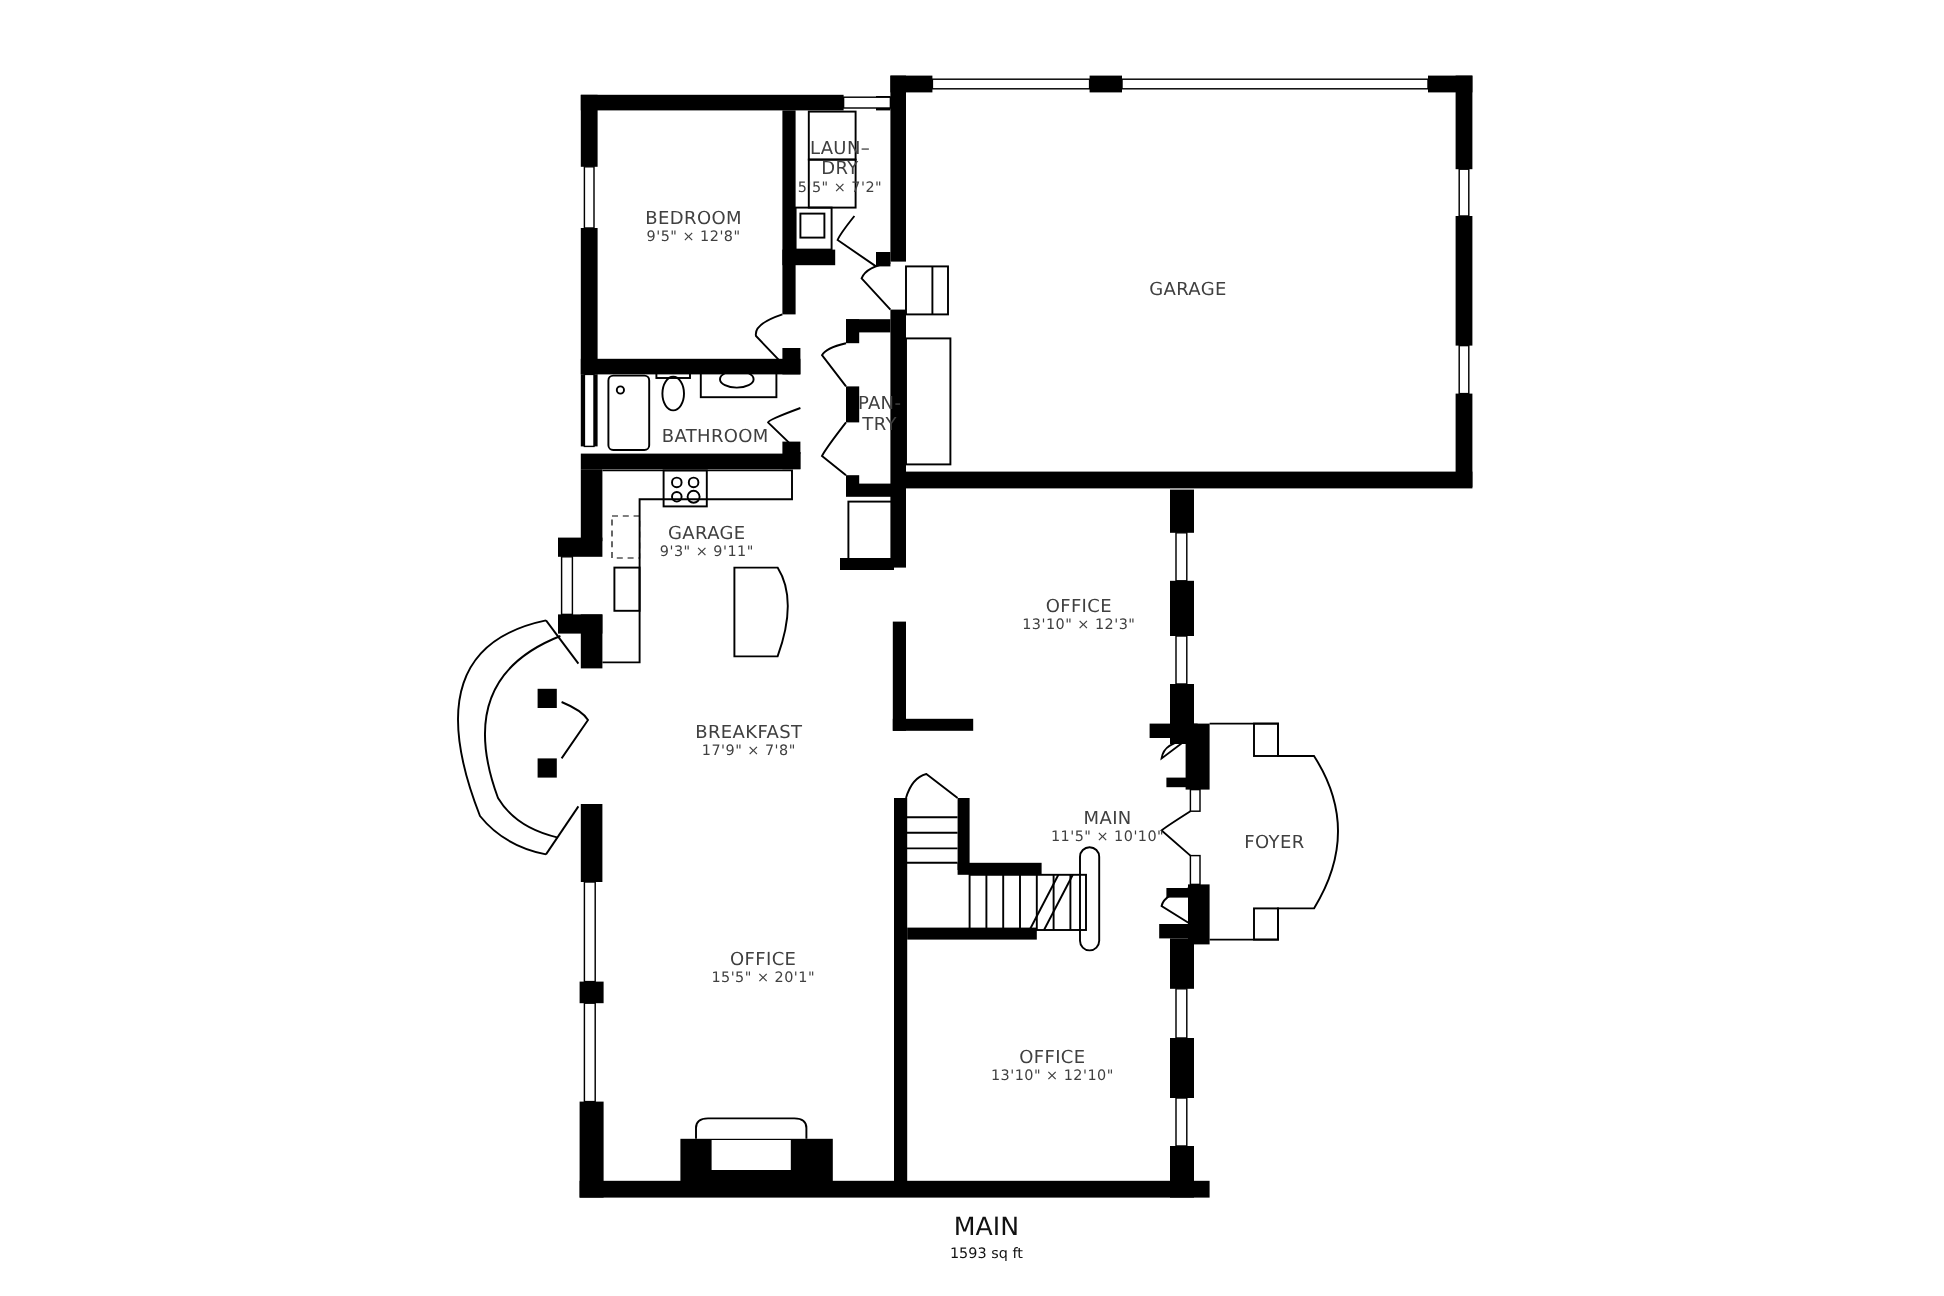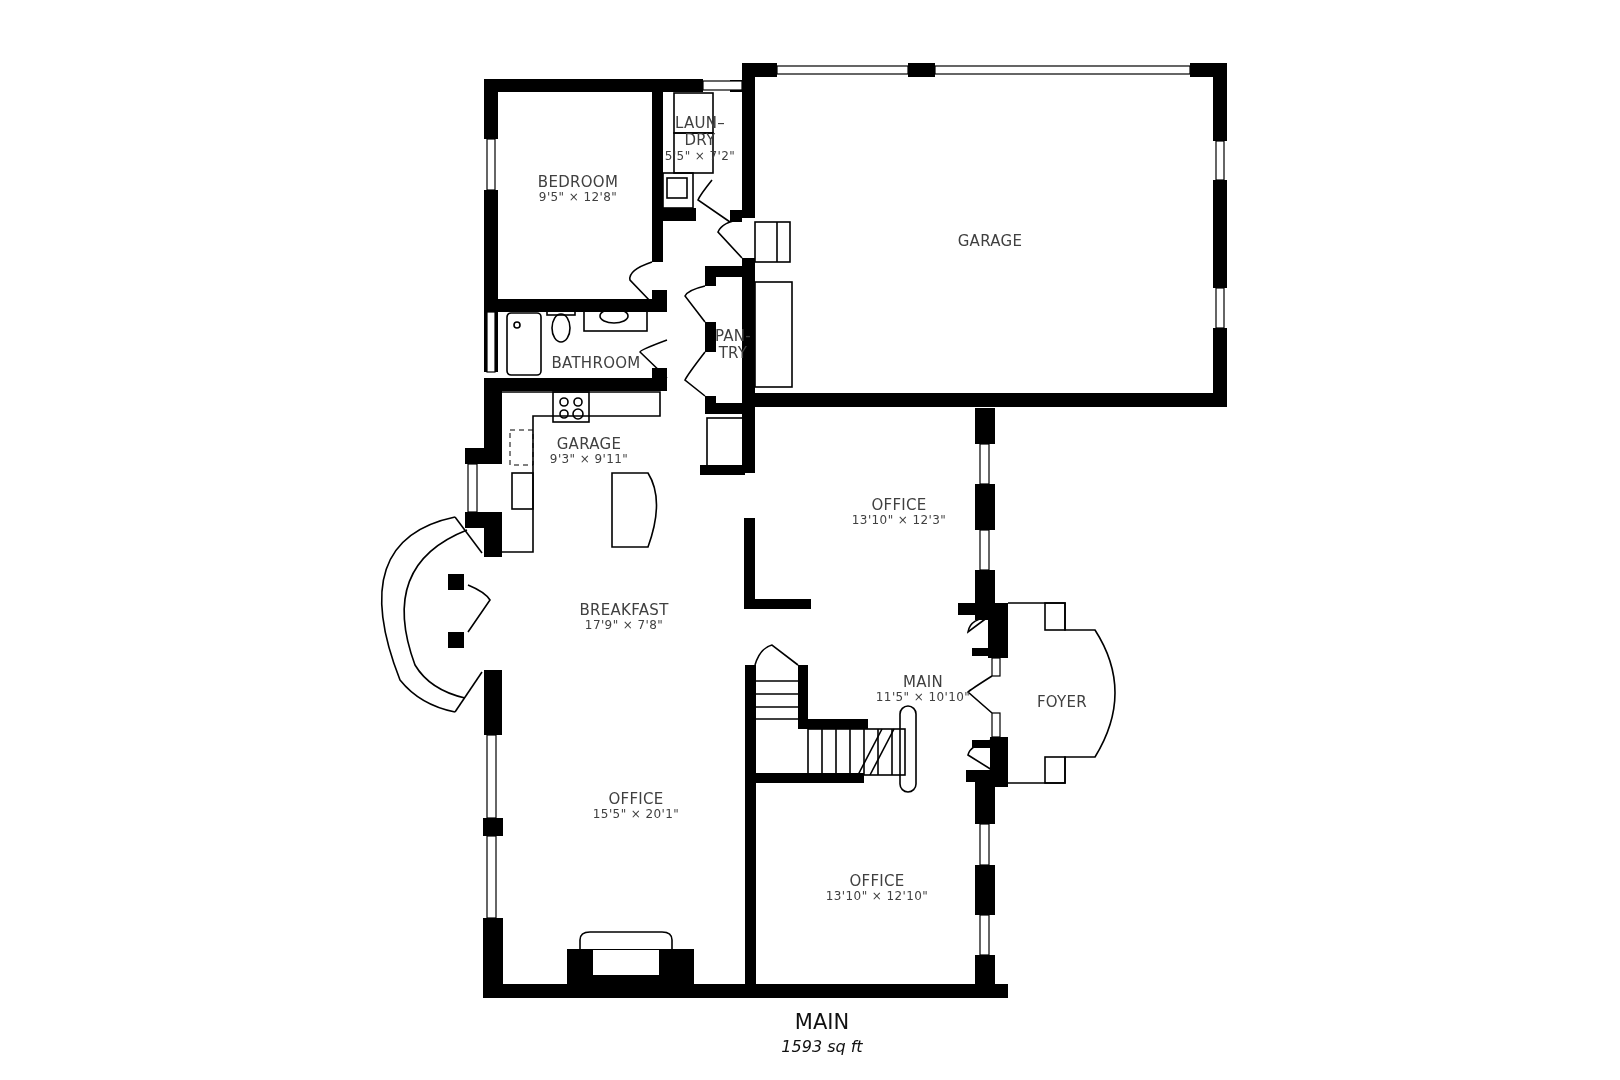--- a/index.html
+++ b/index.html
@@ -6,21 +6,21 @@
   body { width: 1620px; height: 1080px; position: relative; overflow: hidden; font-family: "DejaVu Sans", sans-serif; }
   #plan { position: absolute; left: 0; top: 0; width: 1620px; height: 1080px; }
   .wall { fill: #000; }
   .thin { fill: none; stroke: #000; stroke-width: 1.6; }
   .win { fill: #fff; stroke: #000; stroke-width: 1.2; }
   .room-label { position: absolute; text-align: center; color: #404040; transform: translateX(-50%); white-space: nowrap; line-height: 1.15; }
   .room-name { font-size: 15px; letter-spacing: 0.3px; display: block; }
   .room-dim { font-size: 12px; letter-spacing: 0.4px; display: block; }
   .floor-title { position: absolute; left: 822px; top: 1010px; transform: translateX(-50%); text-align: center; color: #111; }
   .floor-name { font-size: 21px; display: block; }
-  .floor-area { font-size: 16px; display: block; margin-top: 3px; font-style: italic; }
+  .floor-area { font-size: 12px; display: block; margin-top: 3px; }
 </style>
 </head>
 <body>
 
 <svg id="plan" viewBox="0 0 1620 1080" xmlns="http://www.w3.org/2000/svg">
 
   <g>
 
     <rect class="wall" x="484" y="79" width="219" height="13"></rect>
 

